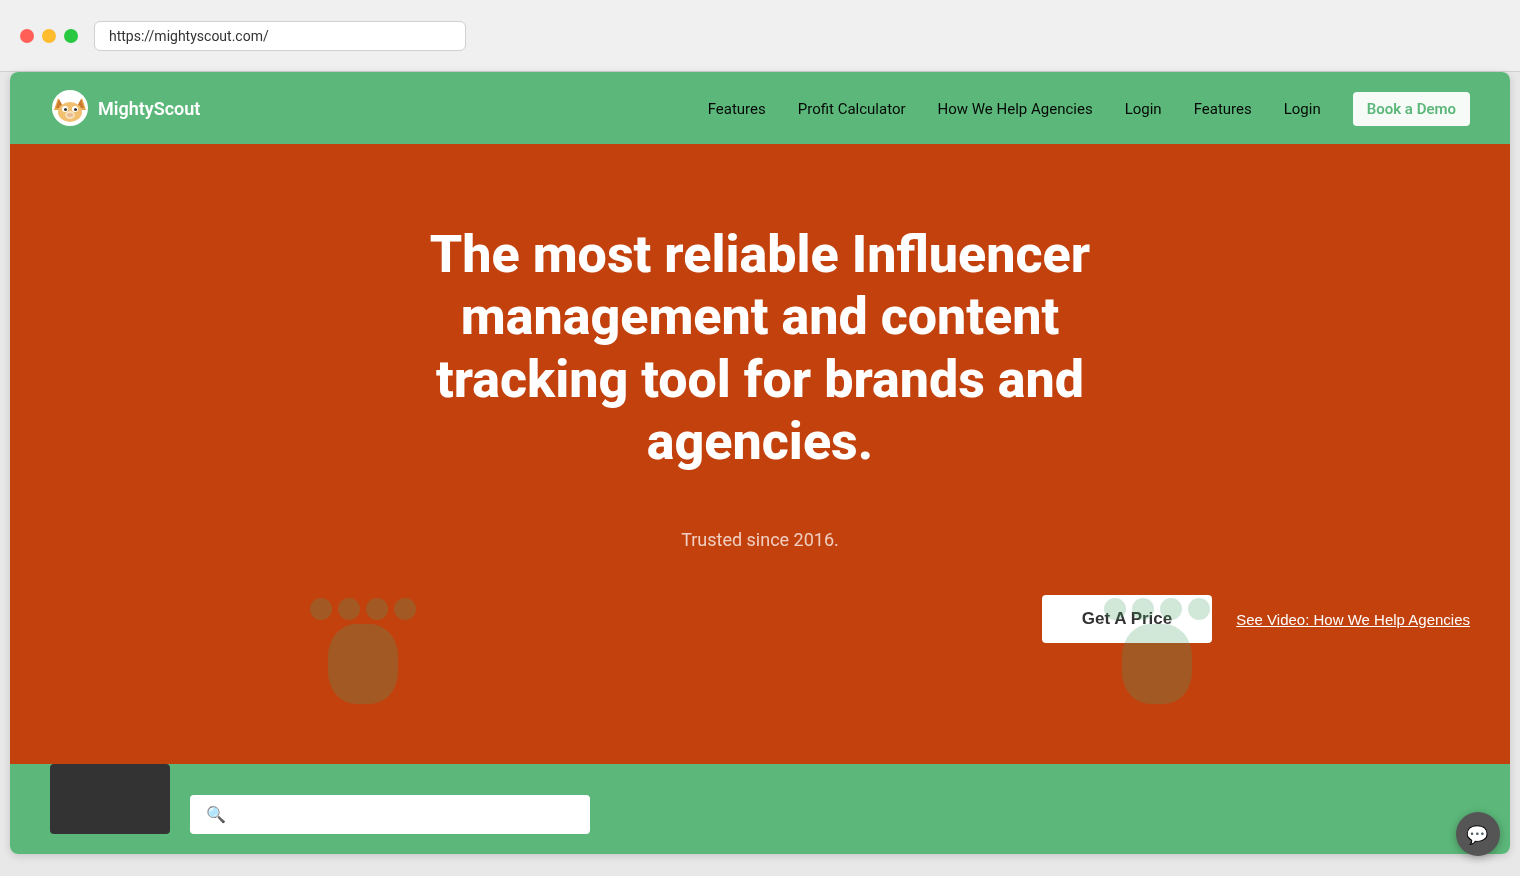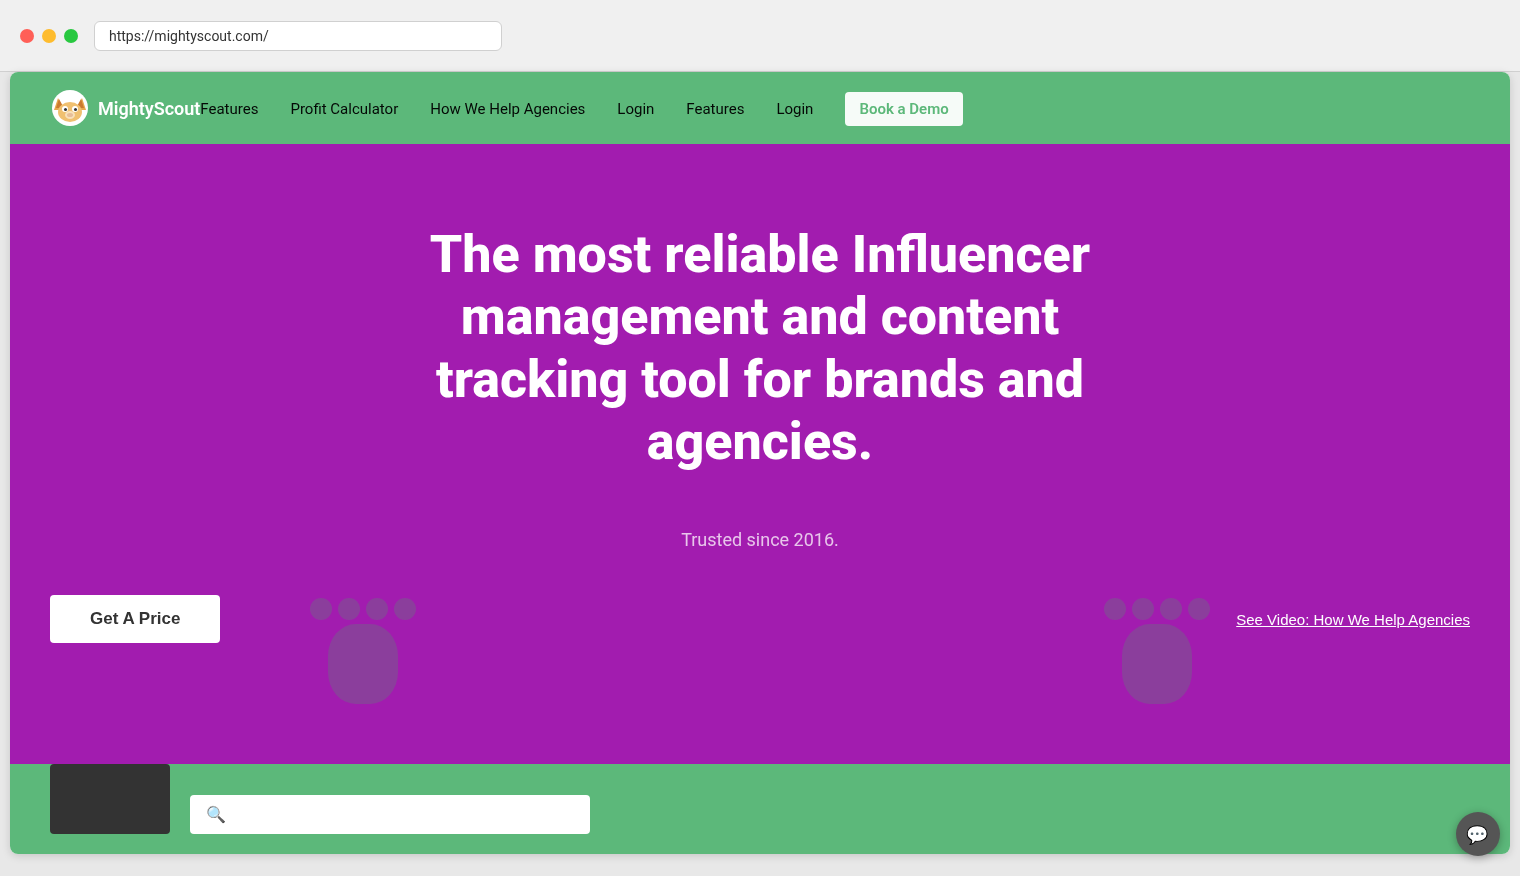--- a/index.html
+++ b/index.html
@@ -38,38 +38,39 @@
     .dot-yellow { background: #febc2e; }
     .dot-green { background: #28c840; }
 
     .address-bar {
       background: white;
       border: 1px solid #d0d0d0;
       border-radius: 6px;
       padding: 6px 14px;
       font-size: 14px;
       color: #333;
-      width: 408px;
+      width: 372px;
     }
 
     
     .website {
       background: white;
       border-radius: 8px;
       overflow: hidden;
       margin: 0 10px 10px 10px;
       box-shadow: 0 2px 8px rgba(0,0,0,0.15);
     }
 
     
     .navbar {
       background: #5cb87a;
       padding: 0 40px;
       display: flex;
       align-items: center;
+      justify-content: space-between;
       height: 72px;
     }
 
     .logo-area {
       display: flex;
       align-items: center;
       gap: 8px;
       text-decoration: none;
     }
 
@@ -102,21 +103,21 @@
     .nav-book-demo {
       background: white;
       color: #5cb87a !important;
       padding: 8px 14px;
       border-radius: 4px;
       font-weight: 600 !important;
     }
 
     
     .hero {
-      background: #a21caf;
+      background: #c2410c;
       text-align: center;
       padding: 80px 40px 60px;
       position: relative;
       overflow: hidden;
       min-height: 620px;
     }
 
     .hero-title {
       color: white;
       font-size: 52px;
@@ -129,21 +130,21 @@
     .hero-subtitle {
       color: rgba(255,255,255,0.75);
       font-size: 18px;
       line-height: 1.6;
       margin-bottom: 40px;
     }
 
     .hero-buttons {
       display: flex;
       align-items: center;
-      justify-content: space-between;
+      justify-content: flex-end;
       gap: 24px;
     }
 
     .btn-get-price {
       background: white;
       color: #333;
       border: none;
       padding: 14px 40px;
       border-radius: 4px;
       font-size: 17px;

